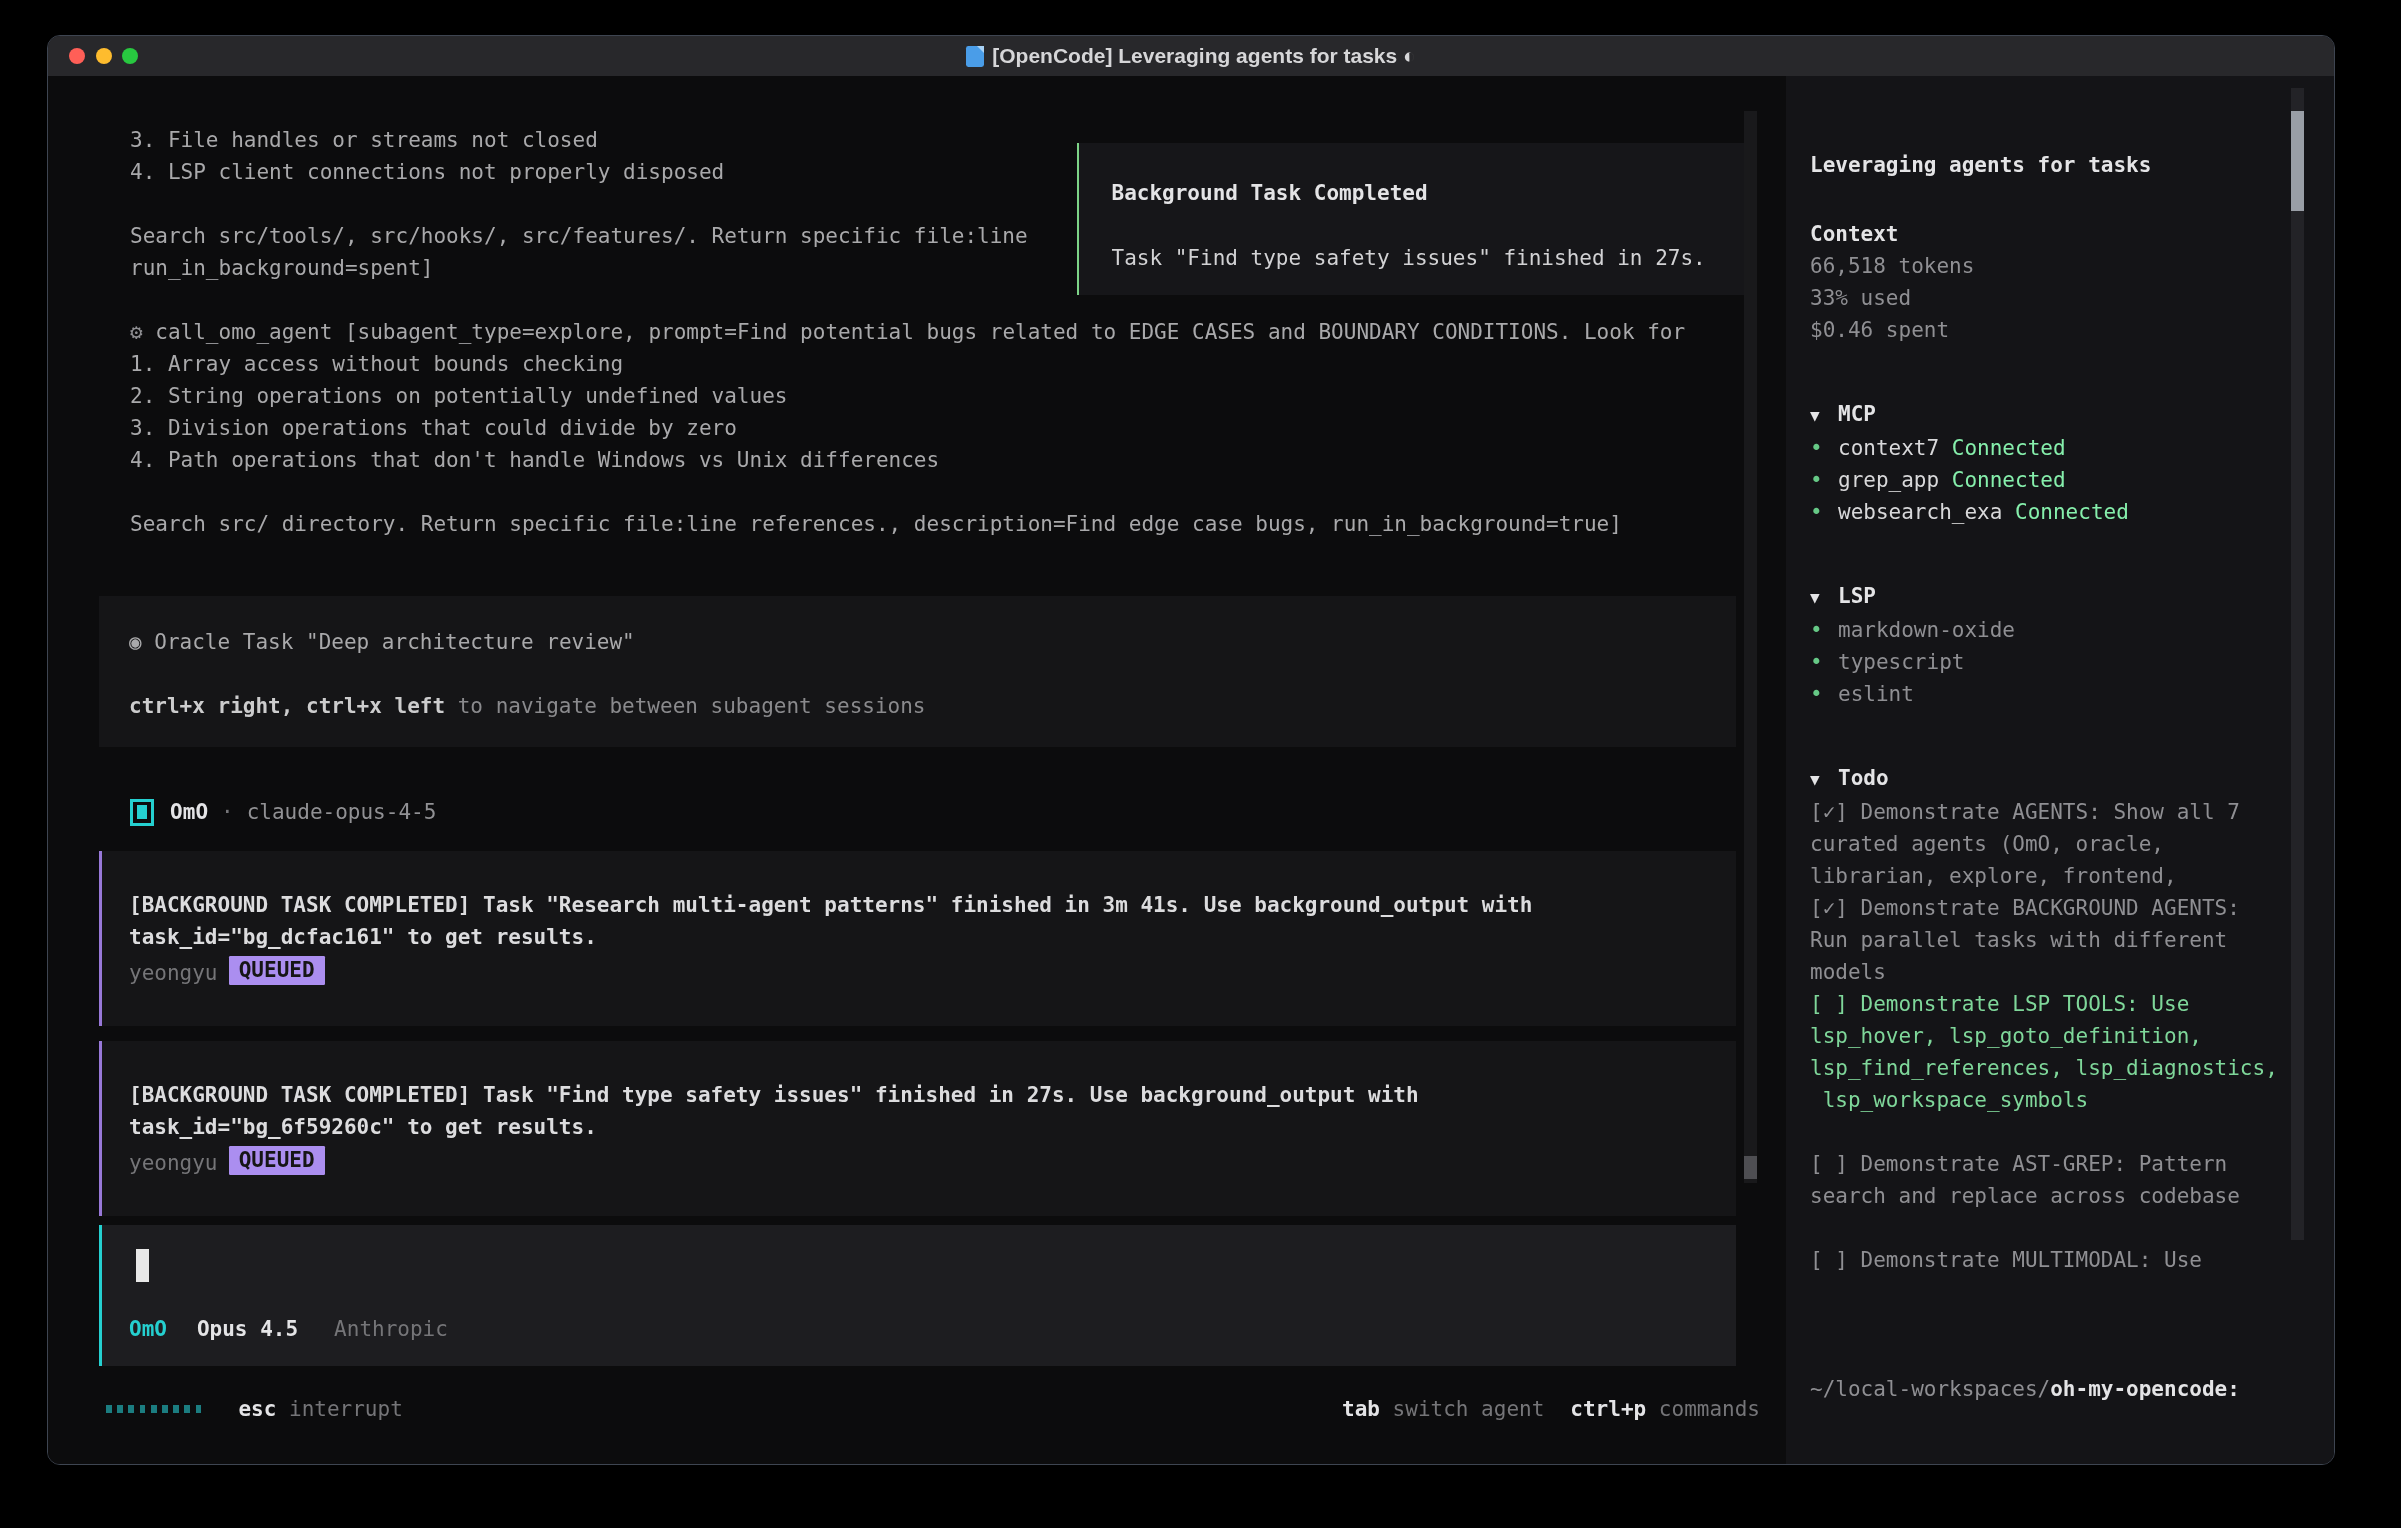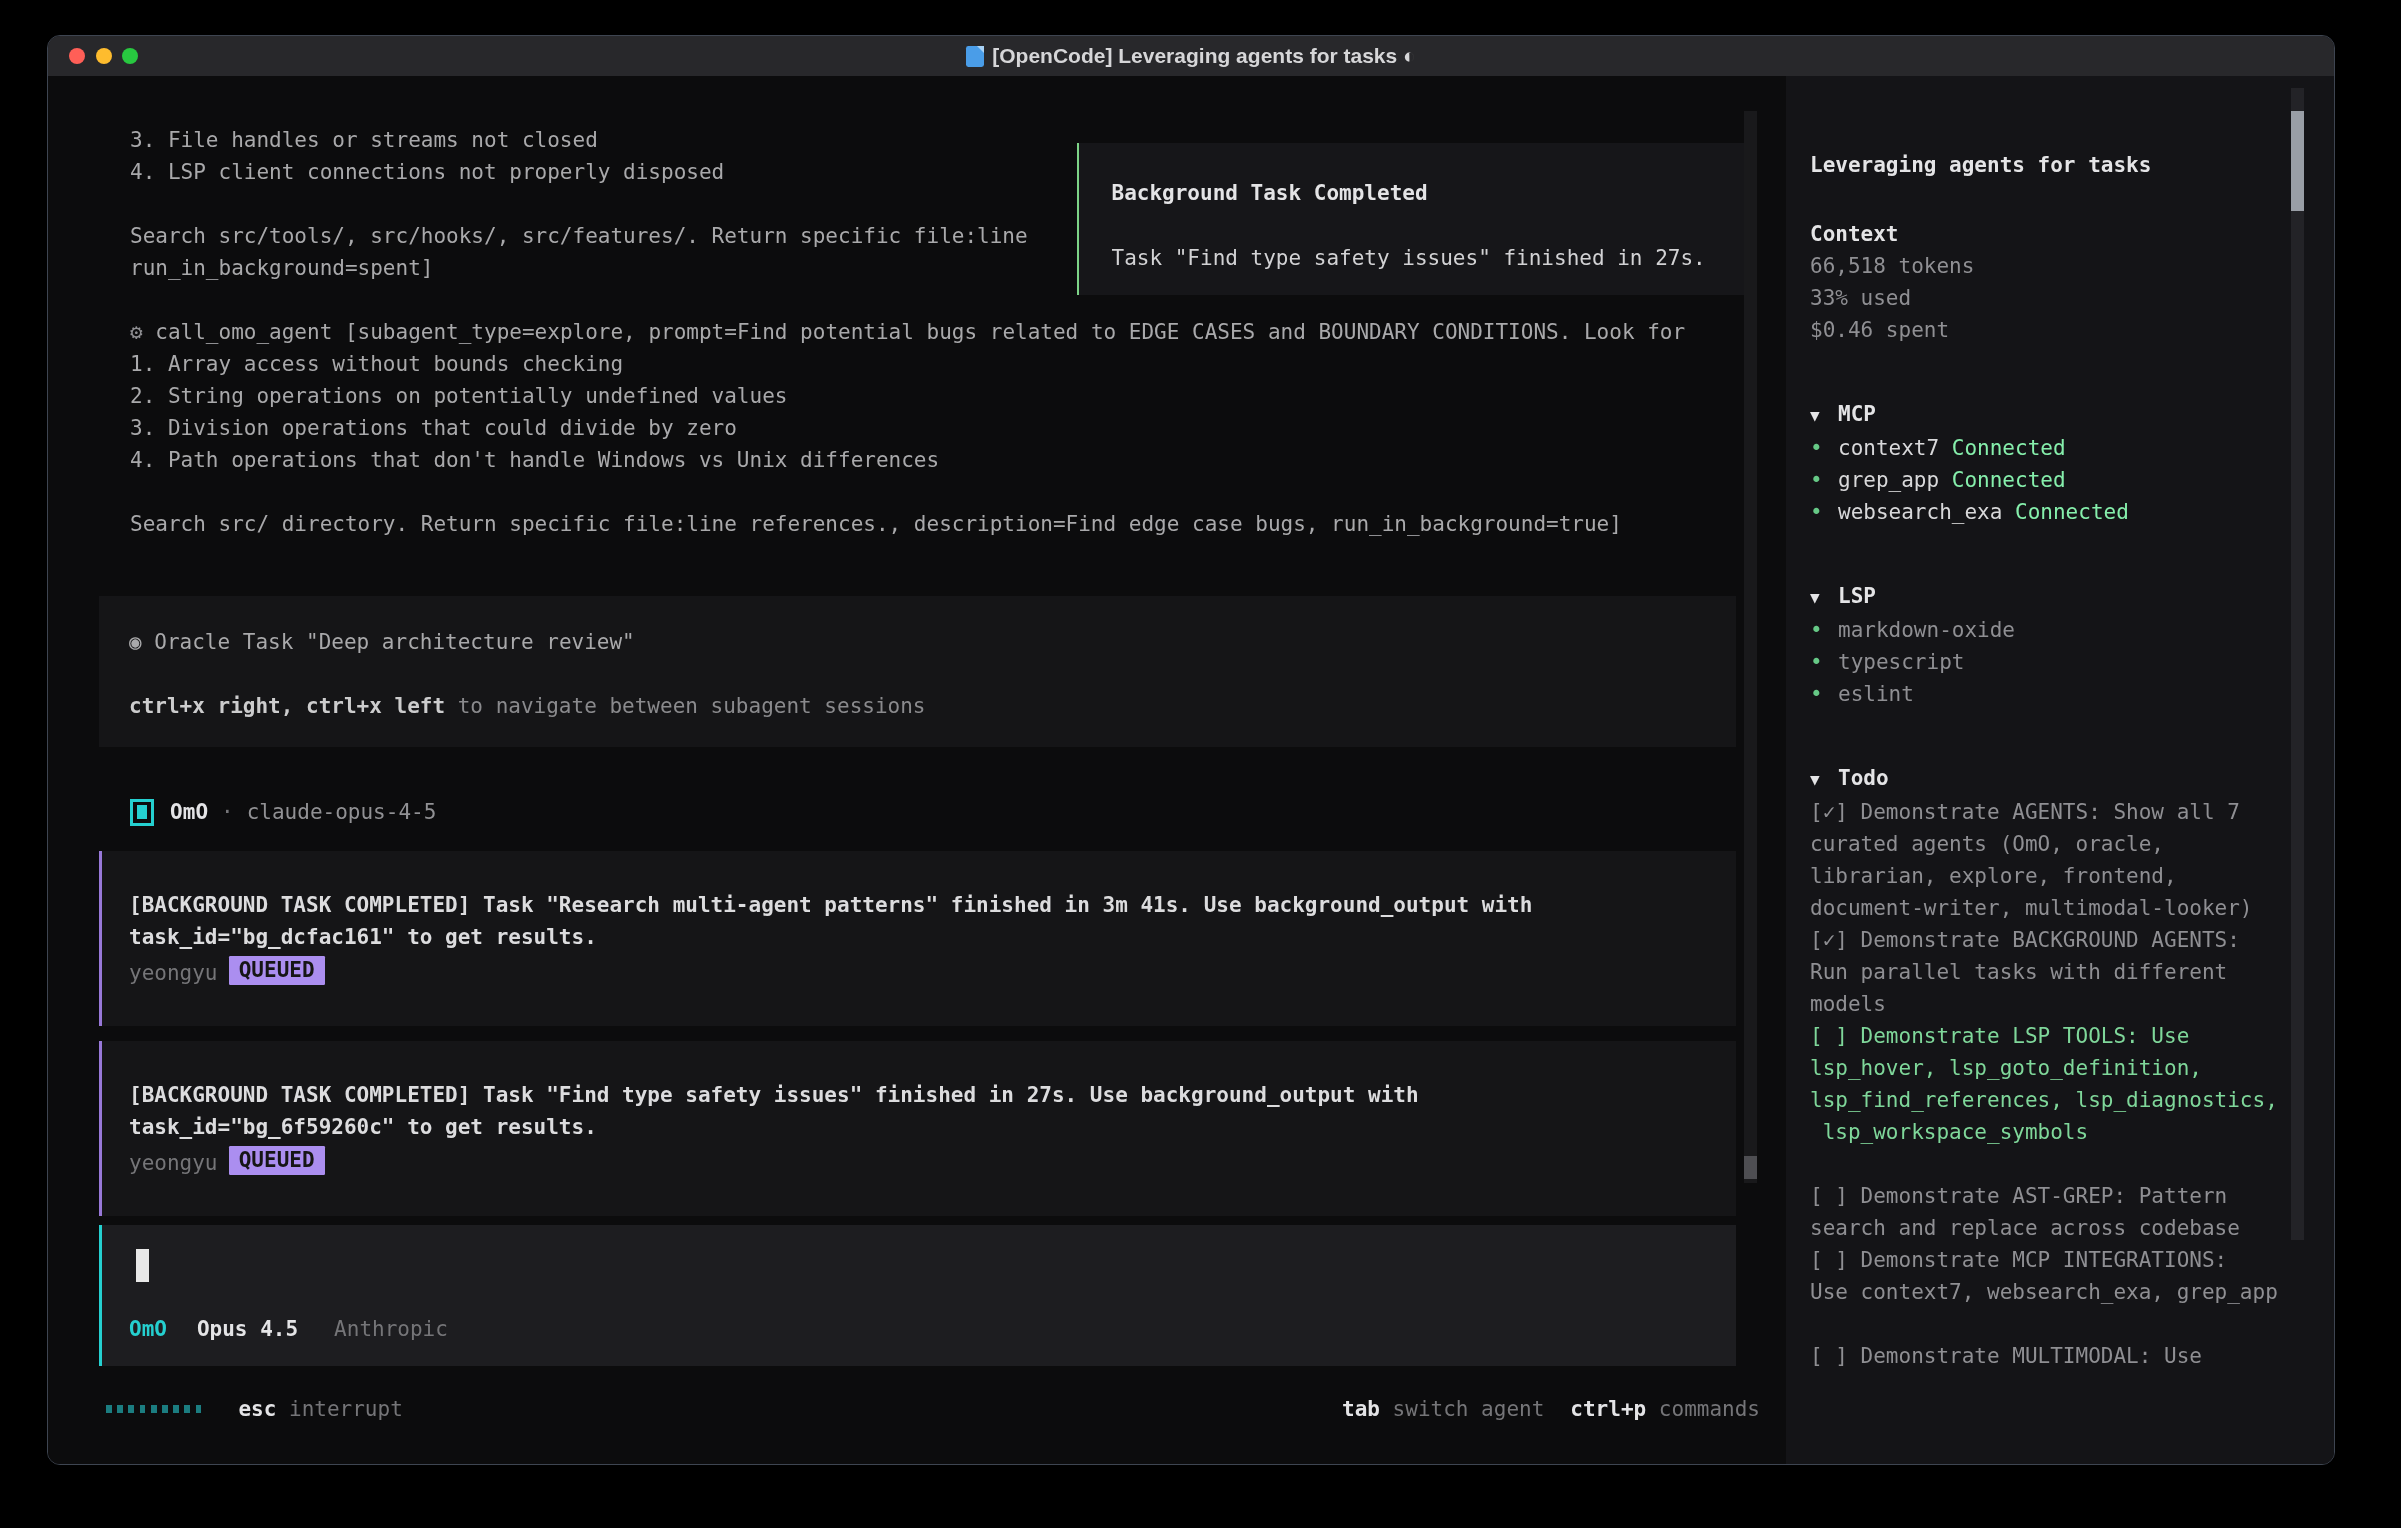--- a/index.html
+++ b/index.html
@@ -221,26 +221,25 @@
           <div class="sec-head"><span class="tri">▼</span><span>LSP</span></div>
           <div class="item"><span class="bullet">•</span><span class="iname dim">markdown-oxide</span></div>
           <div class="item"><span class="bullet">•</span><span class="iname dim">typescript</span></div>
           <div class="item"><span class="bullet">•</span><span class="iname dim">eslint</span></div>
         </div>
       </div>
 
     <div class="section">
       <div class="sec-head"><span class="tri">▼</span><span>Todo</span></div>
       <div id="todo-list">
-          <div class="todo-item done"><div class="cont"><span>[✓]</span><span> Demonstrate AGENTS: Show all 7</span></div><div class="cont">curated agents (OmO, oracle,</div><div class="cont">librarian, explore, frontend,</div><div class="cont">document-writer, multimodal-looker)</div></div>
+          <div class="todo-item done"><div class="cont"><span>[✓]</span><span> Demonstrate AGENTS: Show all 7</span></div><div class="cont">curated agents (OmO, oracle,</div><div class="cont">librarian, explore, frontend,</div></div>
           <div class="todo-item done"><div class="cont"><span>[✓]</span><span> Demonstrate BACKGROUND AGENTS:</span></div><div class="cont">Run parallel tasks with different</div><div class="cont">models</div></div>
           <div class="todo-item active"><div class="cont"><span>[ ]</span><span> Demonstrate LSP TOOLS: Use</span></div><div class="cont">lsp_hover, lsp_goto_definition,</div><div class="cont">lsp_find_references, lsp_diagnostics,</div><div class="cont"> lsp_workspace_symbols</div></div>
           <div class="todo-gap"></div>
           <div class="todo-item pending"><div class="cont"><span>[ ]</span><span> Demonstrate AST-GREP: Pattern</span></div><div class="cont">search and replace across codebase</div></div>
-          <div class="todo-item pending"><div class="cont"><span>[ ]</span><span> Demonstrate MCP INTEGRATIONS:</span></div><div class="cont">Use context7, websearch_exa, grep_app</div></div>
           <div class="todo-gap"></div>
           <div class="todo-item pending"><div class="cont"><span>[ ]</span><span> Demonstrate MULTIMODAL: Use</span></div></div>
         </div>
     </div>
 
     <div class="workspace">
       <div><span class="ws-prefix">~/local-workspaces/</span><span class="ws-repo">oh-my-opencode:</span></div>
       
     </div>
 

